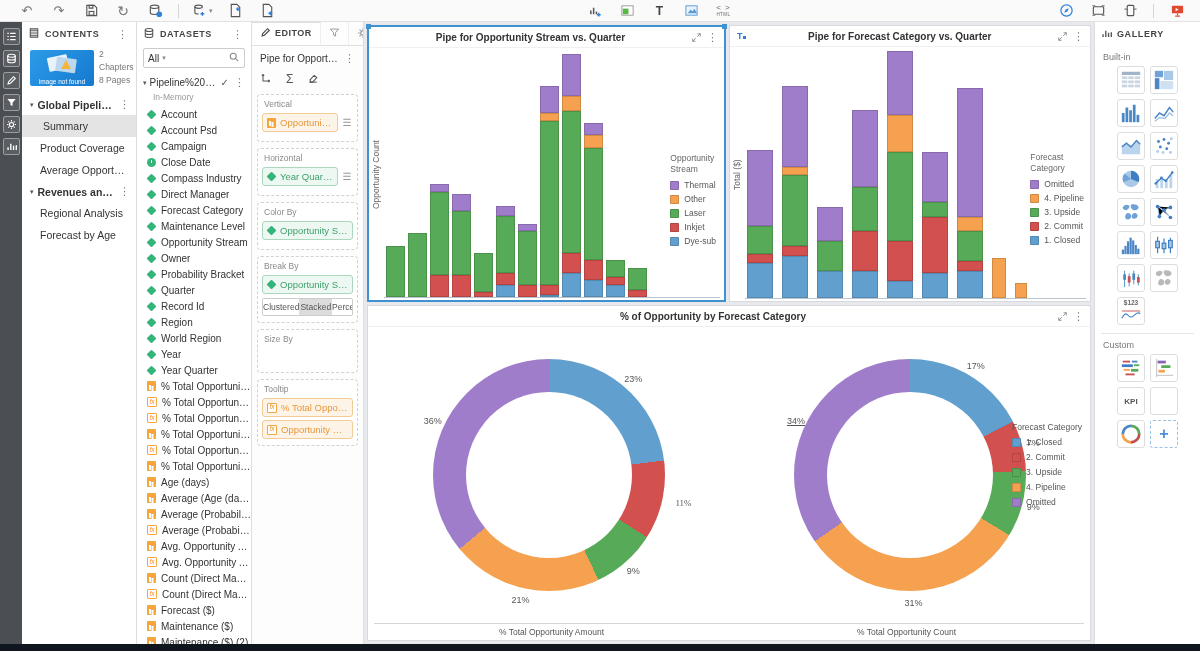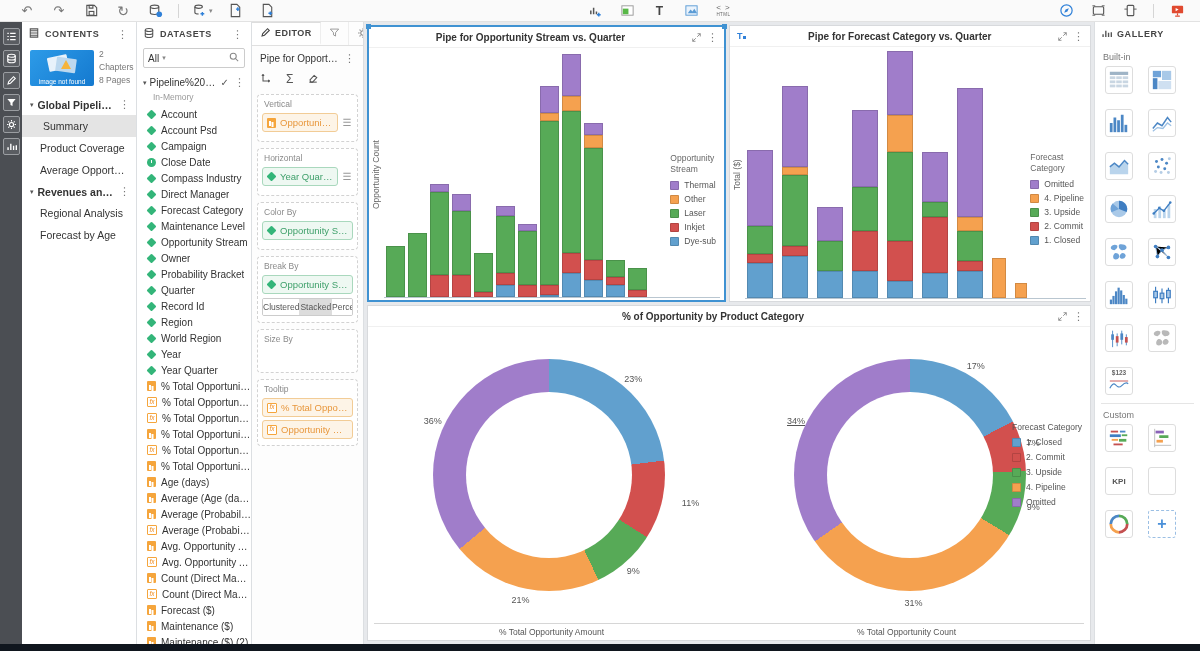--- a/index.html
+++ b/index.html
@@ -129,21 +129,21 @@
   .donut { position:absolute; left:50%; top:50%; width:232px; height:232px; margin:-116px 0 0 -116px; border-radius:50%; }
   .donut-hole { position:absolute; left:50%; top:50%; width:166px; height:166px; margin:-83px 0 0 -83px; border-radius:50%; background:#fff; }
   .pct-label { position:absolute; font-size:9px; color:#555; transform:translate(-50%,-50%); white-space:nowrap; }
   .donut-legend { position:absolute; right:8px; top:95px; display:flex; flex-direction:column; gap:5px; font-size:8.5px; color:#555; }
   .donut-footer { flex:0 0 17px; border-top:1px solid #d6d6d6; display:flex; margin:0 6px; }
   .donut-footer span { flex:1; text-align:center; font-size:8.5px; color:#555; padding-top:3px; }
 
   
   .gallery { width:106px; flex:0 0 106px; border-left:1px solid #dcdfe2; border-right:none; }
   .gal-sec-label { font-size:9px; color:#777; padding:6px 8px 4px 8px; }
-  .tiles { display:flex; flex-wrap:wrap; gap:15px; padding:0 10px;align-items:flex-end; }
+  .tiles { display:flex; flex-wrap:wrap; gap:5px; padding:0 22px;align-items:flex-end; }
   .tile { width:28px; height:28px; border:1px solid #ddd; border-radius:3px; background:#fff; display:flex; align-items:center; justify-content:center; cursor:pointer; position:relative; overflow:hidden; }
   .tile .tlabel { font-size:8px; color:#555; font-weight:bold; }
   .tile.add { border:1px dashed #9bbfe4; }
   .tile.add .plus { color:#4a90d9; font-size:16px; font-weight:bold; line-height:1; }
   .gal-divider { border-bottom:1px solid #e5e5e5; margin:8px 6px 0 6px; }
 
   
   .bottombar { height:7px; flex:0 0 7px; background:#10161e; }
 </style>
 </head>
@@ -791,35 +791,35 @@
                   <span>1. Closed</span>
                 </div>
               </div>
           </div>
         </div>
 
       </div>
 
       <div class="vis" id="donut-panel">
         <div class="vis-header">
-          <span class="vis-title">% of Opportunity by Product Category</span>
+          <span class="vis-title">% of Opportunity by Forecast Category</span>
           <span class="vis-hicon" id="exp3">
               <svg width="11" height="11" viewBox="0 0 16 16" fill="none" stroke="#888" stroke-width="1.3">
                 <path d="M9.5 2.5h4v4M13.5 2.5L9 7M6.5 13.5h-4v-4M2.5 13.5L7 9"></path>
               </svg>
             </span>
           <span class="kebab">⋮</span>
         </div>
         <div class="donut-body" id="donut-body">
             <div class="donut-cell">
               <div class="donut-wrap">
                 <div class="donut" style="background: conic-gradient(rgb(97, 160, 206) 0%, rgb(97, 160, 206) 23%, rgb(210, 80, 78) 23%, rgb(210, 80, 78) 34%, rgb(87, 170, 87) 34%, rgb(87, 170, 87) 43%, rgb(245, 161, 79) 43%, rgb(245, 161, 79) 64%, rgb(160, 125, 202) 64%, rgb(160, 125, 202) 100%);"></div>
                 <div class="donut-hole"></div>
                 <div class="pct-label" style="left: 234.648px; top: 46.9858px;">23%</div>
-                <div class="pct-label" style="left: 292px; top: 170.922px;">11%</div>
+                <div class="pct-label" style="left: 285px; top: 170.922px; font-family: Liberation Serif, serif;">11%</div>
                 <div class="pct-label" style="left: 234.648px; top: 239.014px;">9%</div>
                 <div class="pct-label" style="left: 122.078px; top: 267.917px;">21%</div>
                 <div class="pct-label" style="left: 34.1821px; top: 88.5003px;">36%</div>
               </div>
             </div>
           <div class="donut-cell">
               <div class="donut-wrap">
                 <div class="donut" style="background: conic-gradient(rgb(97, 160, 206) 0%, rgb(97, 160, 206) 17.3469%, rgb(210, 80, 78) 17.3469%, rgb(210, 80, 78) 24.4898%, rgb(87, 170, 87) 24.4898%, rgb(87, 170, 87) 33.6735%, rgb(245, 161, 79) 33.6735%, rgb(245, 161, 79) 65.3061%, rgb(160, 125, 202) 65.3061%, rgb(160, 125, 202) 100%);"></div>
                 <div class="donut-hole"></div>
                 <div class="pct-label" style="left: 216.354px; top: 33.5417px;">17%</div>

